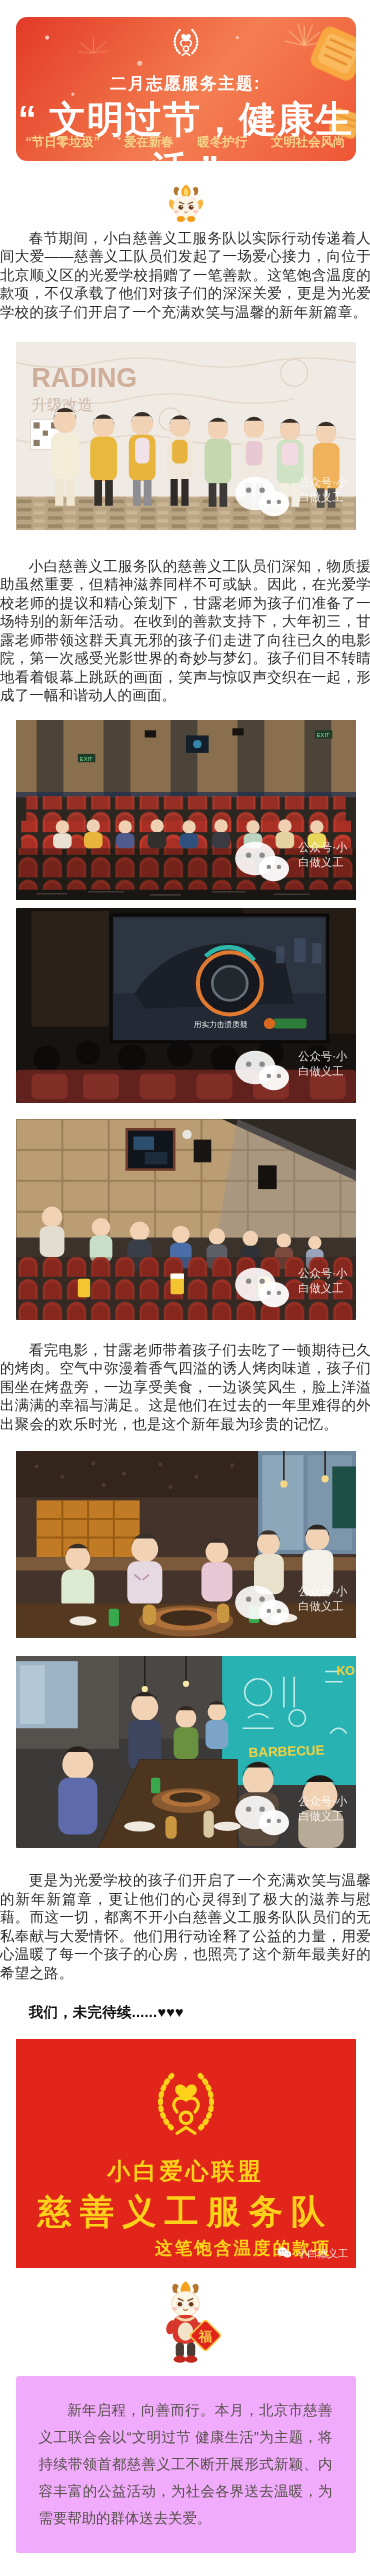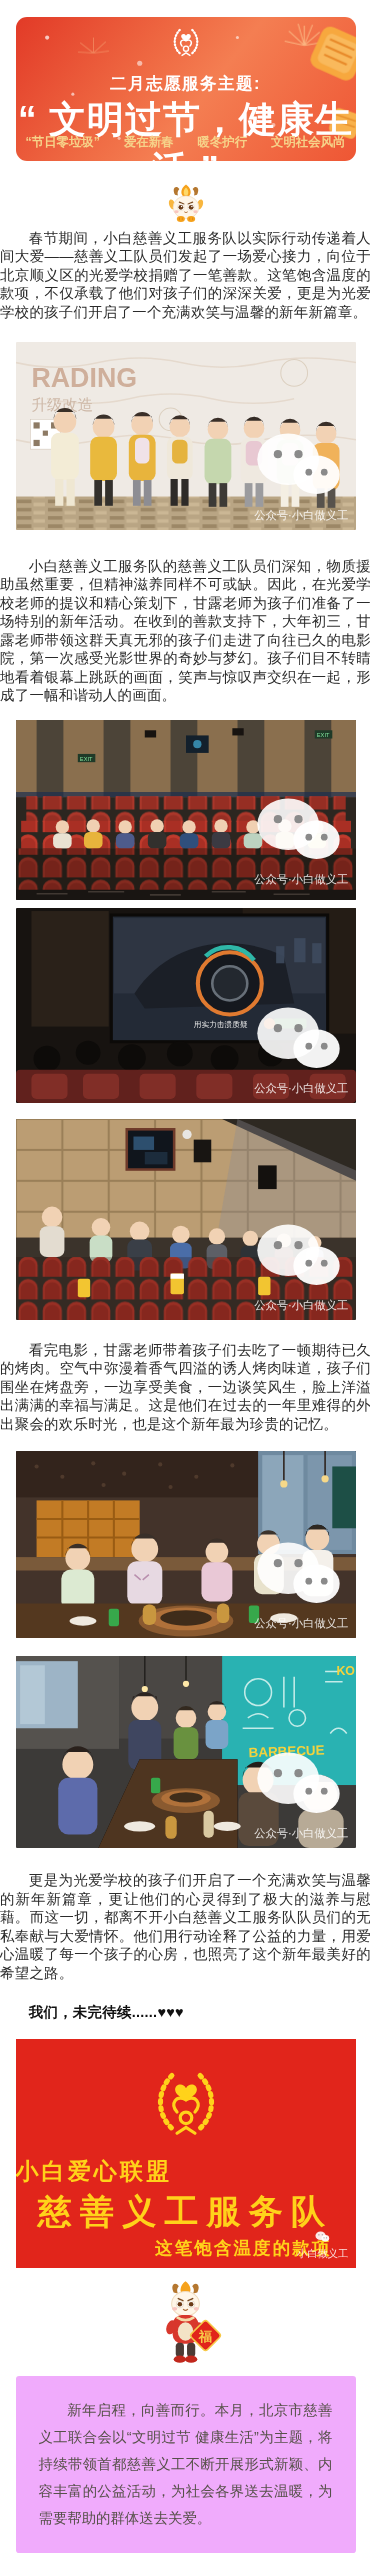--- a/index.html
+++ b/index.html
@@ -9,25 +9,25 @@
   
   #hero{position:relative;margin:17px 15.5px 0;height:144px;border-radius:11px;overflow:hidden;
         background:linear-gradient(128deg,#e23a27 0%,#ef6a43 38%,#f47e52 55%,#ee5634 100%);}
   #hero .emblem{position:absolute;left:50%;top:9.3px;transform:translateX(-50%);}
   #hero .h-title{position:absolute;left:0;right:0;top:56px;text-align:center;color:#fff;font-size:16.5px;font-weight:bold;letter-spacing:1.5px;}
   #hero .h-main{position:absolute;left:0;right:0;top:78px;text-align:center;color:#fff;font-size:37px;font-weight:900;letter-spacing:1px;}
   #hero .h-tags{position:absolute;left:0;right:0;top:117px;display:flex;justify-content:center;gap:24px;color:#f6d289;font-size:12.4px;font-weight:bold;}
   
   figure.photo{position:relative;padding:0;overflow:hidden;border-radius:1px;}
   figure.photo svg{display:block;width:100%;height:100%;}
-  .wm{position:absolute;right:7.2px;display:flex;align-items:center;gap:4.1px;color:rgba(255,255,255,.85);font-size:11.3px;flex-direction:column;}
+  .wm{position:absolute;right:7.2px;display:flex;gap:4.1px;color:rgba(255,255,255,.85);font-size:11.3px;}
   .wm.b24{bottom:12.4px;} .wm.b14{bottom:7.2px;}
   
   #flag{position:relative;margin:17.5px 15.5px 0;height:229px;background:#e1251b;overflow:hidden;}
-  #flag .f-league{position:absolute;left:0;right:0;top:117px;color:#ffd21a;font-size:23px;font-weight:bold;letter-spacing:3.1px;}
+  #flag .f-league{position:absolute;left:0;right:0;top:117px;text-align:center;color:#ffd21a;font-size:23px;font-weight:bold;letter-spacing:3.1px;}
   #flag .f-team{position:absolute;left:0;right:0;top:150px;text-align:center;color:#ffd21a;font-size:34px;font-weight:900;letter-spacing:8.2px;}
   #flag .f-org{position:absolute;right:24px;top:197px;color:#ffd21a;font-size:17.5px;font-weight:bold;letter-spacing:2.1px;}
   
   #notice{margin:10.3px 15.5px 0;background:#f0abfc;border-radius:3.1px;padding:20.6px 23px;box-sizing:border-box;}
   #notice p{font-size:14.4px;line-height:27px;color:#5c5causes;} 
   #notice p{color:#57514a;text-indent:2em;margin:0;text-align:justify;}
 </style>
 </head>
 <body>
 

